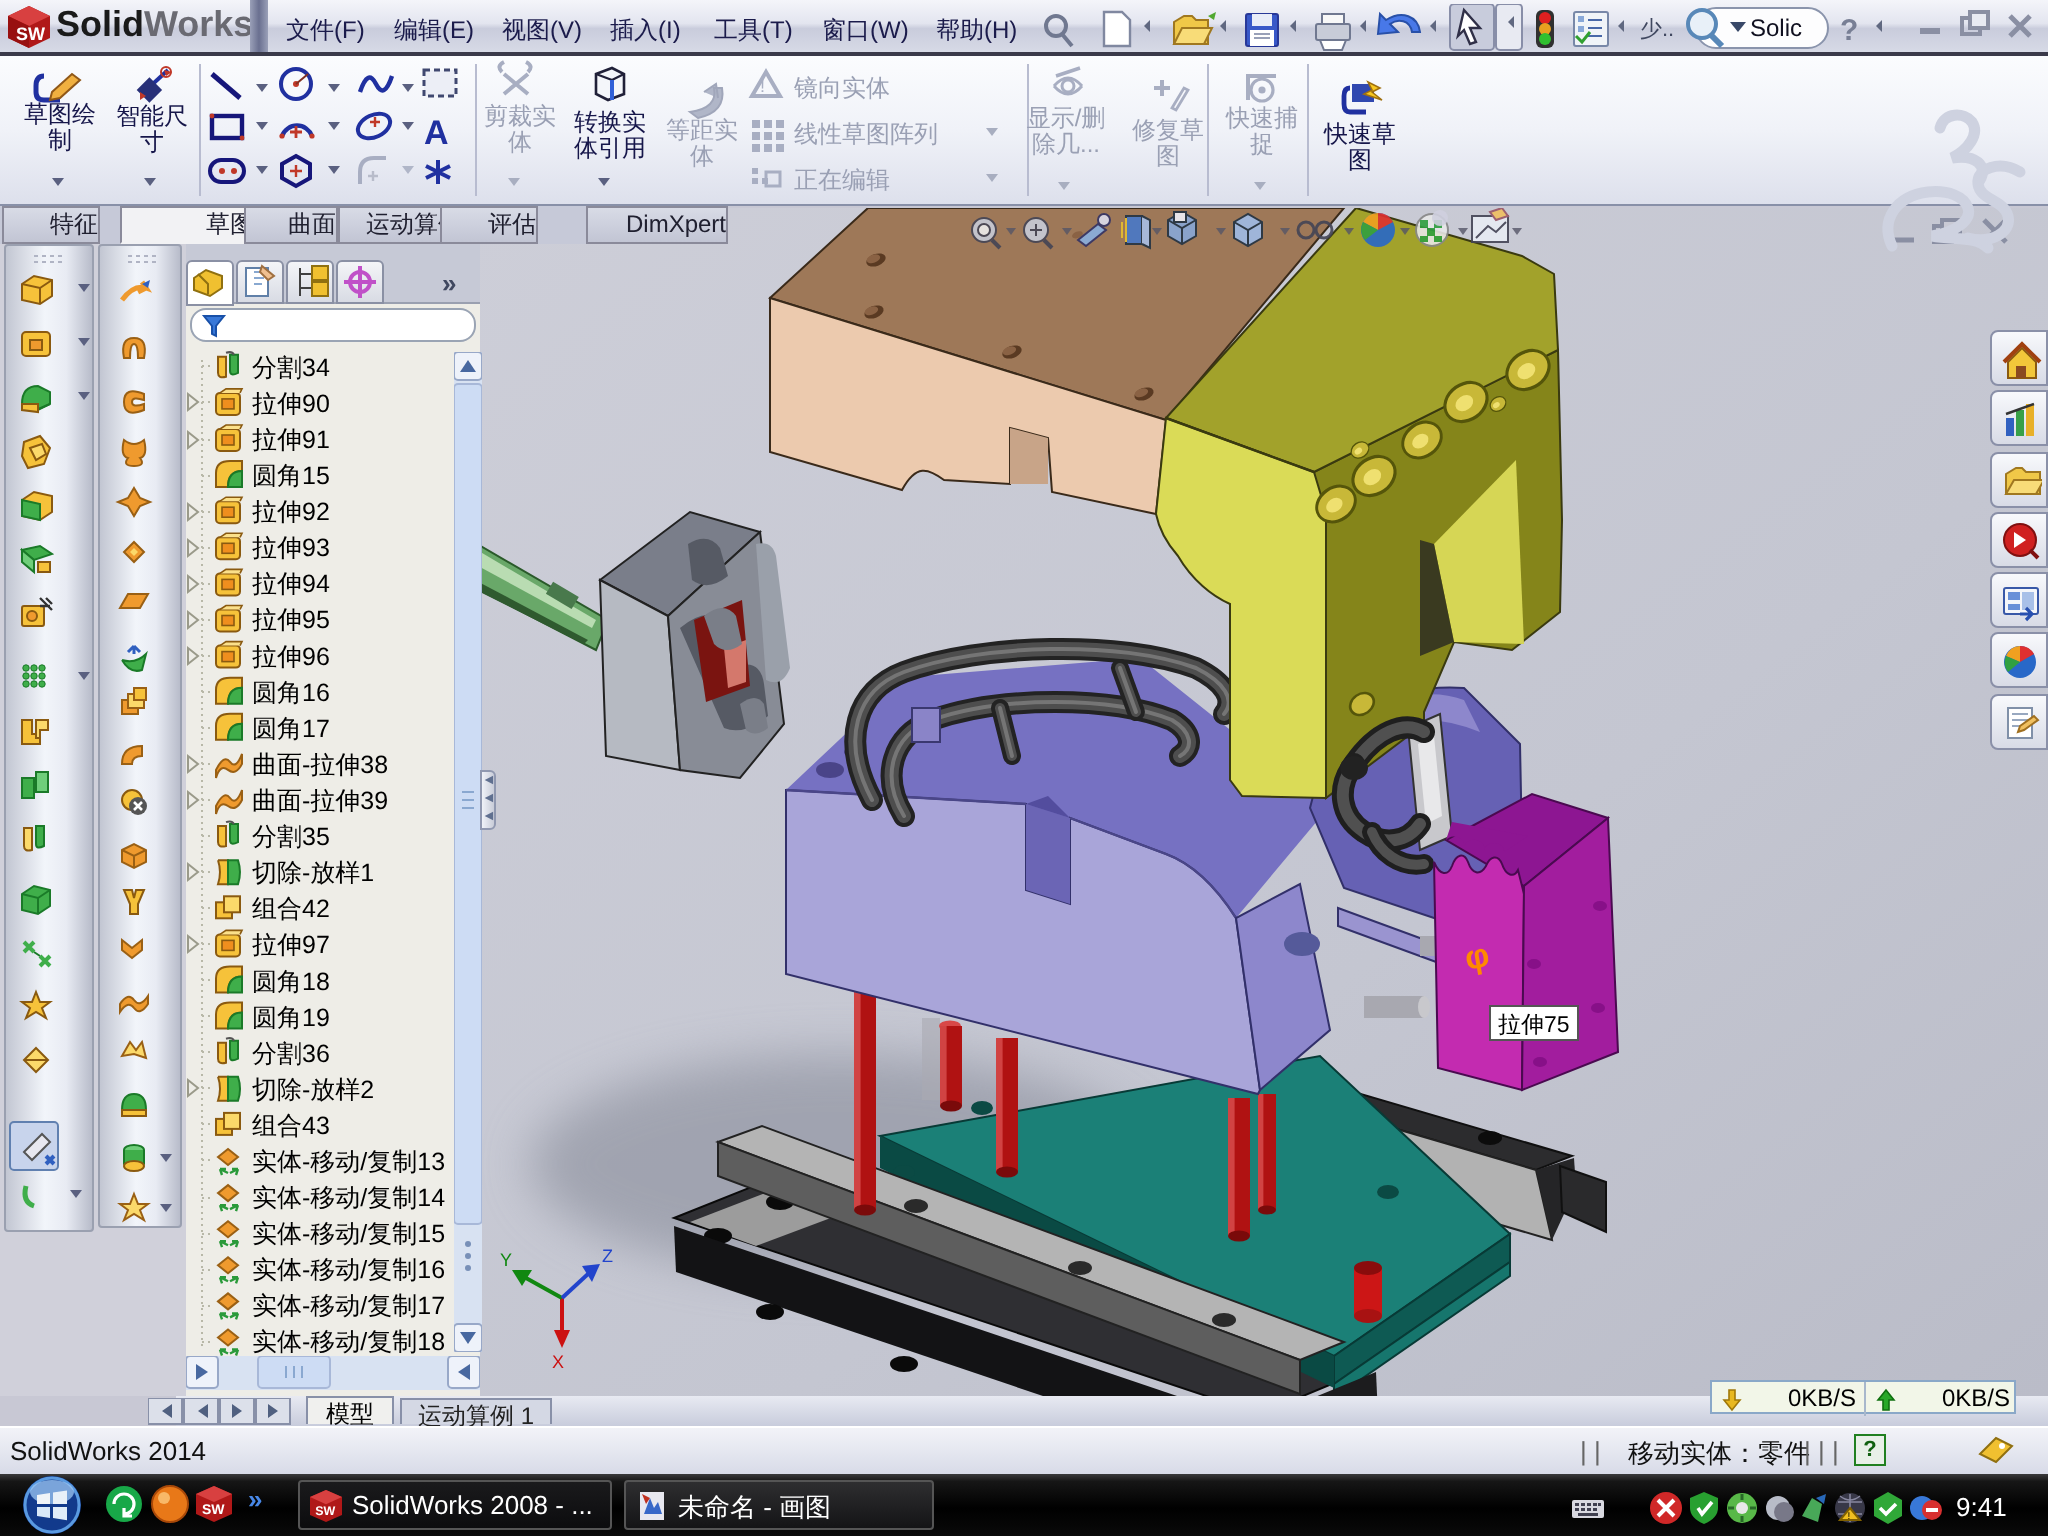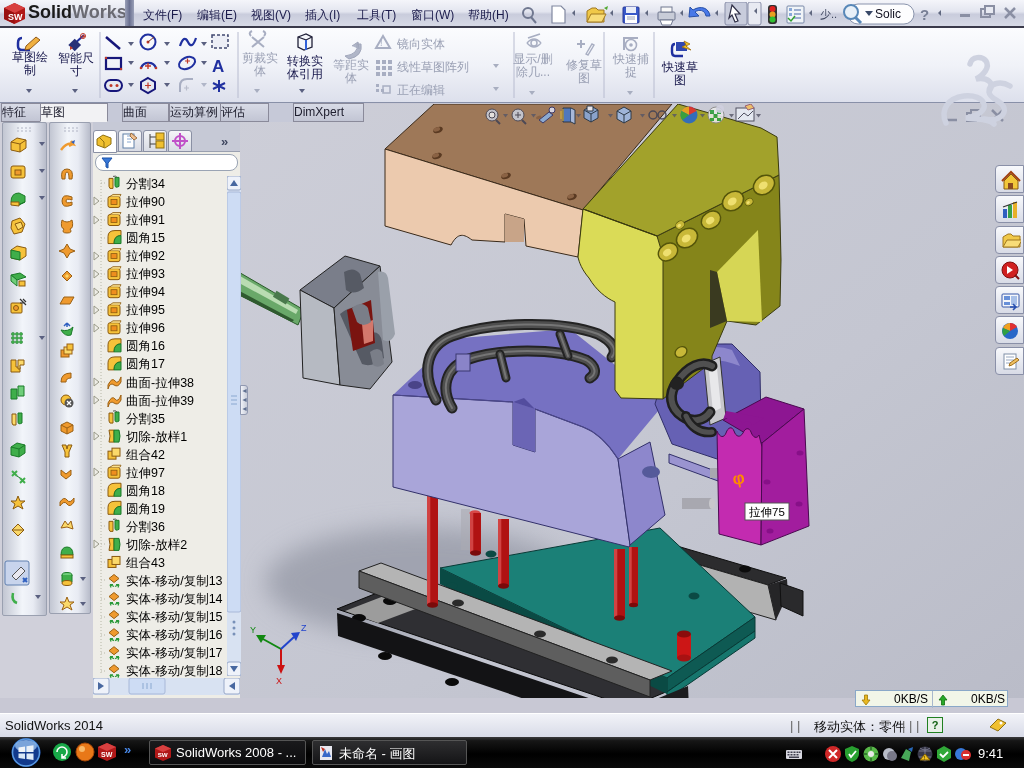--- a/index.html
+++ b/index.html
@@ -13,21 +13,21 @@
 #logotext span{color:#6a6a72}
 #mdivider{left:125px;top:0;width:9px;height:26px;background:linear-gradient(90deg,#9aa0b8,#6a7090,#9aa0b8)}
 
 #toolbar{left:0;top:28px;width:1024px;height:75px;background:linear-gradient(#fbfcfe 0%,#f0f2f8 50%,#dde0ec 100%);border-bottom:1px solid #8890a8}
 .tbtext{position:absolute;font-size:12px;line-height:13px;text-align:center;color:#16164a}
 .gray{color:#9aa0b4}
 .dd{position:absolute;width:0;height:0;border-left:3px solid transparent;border-right:3px solid transparent;border-top:4px solid #5a6080}
 .ddg{border-top-color:#a8aec0}
 
 #tabrow{left:0;top:103px;width:353px;height:19px;background:#c6c9d8}
-.ftab{position:absolute;top:0;height:19px;border:1px solid #8a8a9a;background:linear-gradient(#d8dbe6,#c2c5d4);font-size:12px;color:#202030;text-align:left;line-height:17px}
+.ftab{position:absolute;top:0;height:19px;border:1px solid #8a8a9a;background:linear-gradient(#d8dbe6,#c2c5d4);font-size:12px;color:#202030;text-align:right;line-height:17px}
 .ftab.active{background:#f2f2f4;border-bottom:1px solid #f2f2f4}
 
 #viewport{left:240px;top:104px;width:784px;height:594px;background:linear-gradient(160deg,#d4d5de 0%,#c9cad5 60%,#bfc0cc 100%)}
 
 #lbar1{left:2px;top:122px;width:45px;height:494px;background:linear-gradient(90deg,#c2c6d2 0%,#f2f5fa 45%,#e8ebf3 70%,#b8bcca 100%);border:1px solid #9aa0b0;border-radius:2px}
 #lbar2{left:49px;top:122px;width:42px;height:492px;background:linear-gradient(90deg,#c2c6d2 0%,#f2f5fa 45%,#e8ebf3 70%,#b8bcca 100%);border:1px solid #9aa0b0;border-radius:2px}
 #leftbg{left:0;top:122px;width:93px;height:576px;background:#d0d0da}
 
 #panel{left:93px;top:122px;width:147px;height:576px;background:#eeede7}
 #paneltabs{position:absolute;left:0;top:0;width:147px;height:30px;background:#c6c9d6;border-bottom:1px solid #9aa0b0}
@@ -508,21 +508,21 @@
     <svg class="abs" style="left:938px;top:0px" width="86" height="101" viewBox="0 0 86 101">
 <g fill="none" stroke="#ced2e0" stroke-width="5.5" stroke-linecap="round">
 <path d="M32,36 C34,28 44,28 48,33 C52,39 46,47 38,51 C50,49 56,55 52,62"></path>
 <path d="M8,95 C2,82 10,70 26,68 C36,67 44,70 46,76 C48,82 40,88 28,90 C40,92 50,90 56,96"></path>
 <path d="M72,58 C62,52 50,56 51,64 C52,72 64,72 66,80 C68,88 58,94 46,91"></path>
 </g>
       </svg>
   </div>
   <div class="abs" id="tabrow">
     <div class="ftab" style="left:1px;width:49px">特征</div>
-    <div class="ftab active" style="left:40px;width:68px">草图</div>
+    <div class="ftab active" style="left:60px;width:68px">草图</div>
     <div class="ftab" style="left:122px;width:47px">曲面</div>
     <div class="ftab" style="left:169px;width:63px">运动算例</div>
     <div class="ftab" style="left:220px;width:49px">评估</div>
     <div class="ftab" style="left:293px;width:71px">DimXpert</div>
   </div>
   <div class="abs" id="leftbg"></div>
   <div class="abs" id="lbar1"><svg width="45" height="494" viewBox="0 0 45 494">
         <path d="M14 5 h16 M14 8 h16" stroke="#b0b4c4" stroke-dasharray="2 2"></path>
         <g transform="translate(6,12)">
           <path d="M2 7 l6 -4 9 2 v8 l-6 4 -9 -2 z" fill="#f6c23a" stroke="#8a5a10"></path>
@@ -957,20 +957,38 @@
         <circle cx="10" cy="11" r="8" fill="#2868c8"></circle>
         <path d="M10 3 a8 8 0 0 1 7 4 l-7 4 z" fill="#e03030"></path>
         <path d="M3 8 a8 8 0 0 1 7 -5 v8 z" fill="#f0a020"></path>
         <path d="M4 16 a8 8 0 0 1 -1 -8 l7 3 z" fill="#30a040"></path>
       </svg></div>
     <div class="tpbtn" style="top:347px"><svg width="21" height="21" viewBox="0 0 21 21" style="margin:3px 0 0 4px">
         <rect x="4" y="3" width="12" height="15" fill="#fff" stroke="#8090a8"></rect>
         <path d="M6 6 h8 M6 9 h8 M6 12 h5" stroke="#98a8c0"></path>
         <path d="M10 12 l7 -5 2 2 -7 5 -3 1 z" fill="#f0c060" stroke="#a07020"></path>
       </svg></div>
+  <div class="abs" id="docktabs">
+    <svg class="abs" style="left:-14px;top:1px" width="76" height="14" viewBox="0 0 76 14">
+      <g fill="#dce0ea" stroke="#8890a8">
+          <rect x="0" y="0" width="17" height="13"></rect>
+          <rect x="18" y="0" width="17" height="13"></rect>
+          <rect x="36" y="0" width="17" height="13"></rect>
+          <rect x="54" y="0" width="17" height="13"></rect>
+        </g>
+      <g fill="#506080">
+          <path d="M4 3 v7 M12 3 l-5 3.5 5 3.5z"></path>
+          <path d="M30 3 l-5 3.5 5 3.5z"></path>
+          <path d="M42 3 l5 3.5 -5 3.5z"></path>
+          <path d="M60 3 l5 3.5 -5 3.5z M68 3 v7"></path>
+        </g>
+    </svg>
+    <div class="abs" style="left:65px;top:0;width:44px;height:14px;background:#f0f0ee;border:1px solid #8890a8;border-bottom:none;font-size:12px;text-align:center;color:#000">模型</div>
+    <div class="abs" style="left:112px;top:1px;width:76px;height:13px;background:#d4d8e4;border:1px solid #8890a8;border-bottom:none;font-size:12px;text-align:center;color:#222">运动算例 1</div>
+  </div>
   <div class="abs" id="statusbar">
     <div class="abs" style="left:5px;top:4px">SolidWorks 2014</div>
     <div class="abs" style="left:790px;top:4px;color:#666">| |</div>
     <div class="abs" style="left:814px;top:4px">移动实体：零件</div>
     <div class="abs" style="left:902px;top:4px;color:#666">| | |</div>
     <div class="abs" style="left:927px;top:3px;width:16px;height:16px;background:#e8f0e8;border:1px solid #208020;text-align:center;font-size:11px;font-weight:bold;color:#106010;line-height:15px">?</div>
     <svg class="abs" style="left:988px;top:3px" width="20" height="18" viewBox="0 0 20 18">
         <path d="M2 10 l8 -8 8 4 -8 8 z" fill="#f0c030" stroke="#907010"></path>
         <circle cx="13" cy="6" r="1.5" fill="#fff"></circle>
       </svg>

